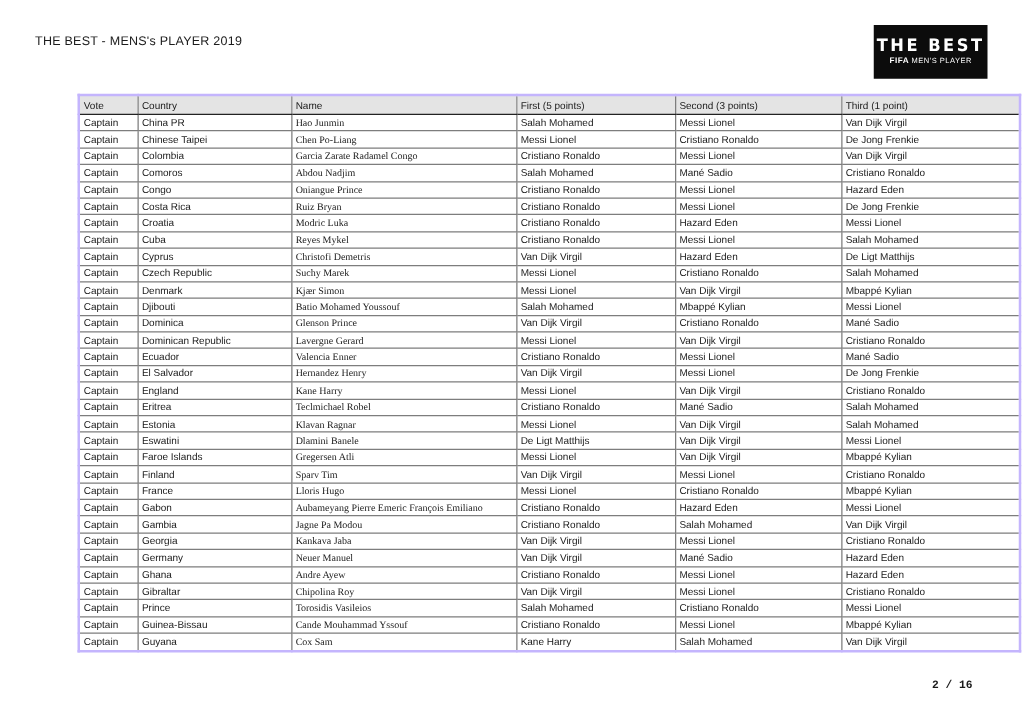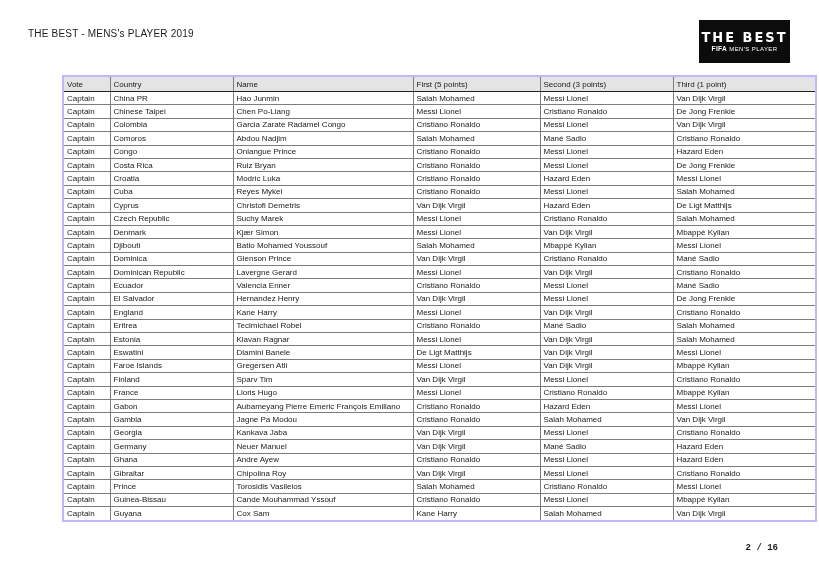--- a/index.html
+++ b/index.html
@@ -41,21 +41,21 @@
     border:1px solid #7d7d7d;
     padding:0 3px; text-align:left; vertical-align:middle;
     overflow:hidden;
   }
   .votes thead th {
     background:#e4e4e4; height:14px; font-weight:normal;
     border-bottom:1px solid #222;
     white-space:nowrap;
   }
   .votes tbody td { height:12.4px; line-height:1.15; white-space:nowrap; }
-  .votes tbody td.name-cell { white-space:normal; }
+  .votes tbody td.name-cell { white-space:normal;font-family:Liberation Serif, serif; }
   col.c-vote    { width:47px; }
   col.c-country { width:123px; }
   col.c-name    { width:180px; }
   col.c-first   { width:127px; }
   col.c-second  { width:133px; }
   col.c-third   { width:143px; }
   .pagenum {
     position:absolute; top:543px; right:41px;
     font-size:9px; font-weight:bold;font-family:Liberation Mono, monospace;
   }

